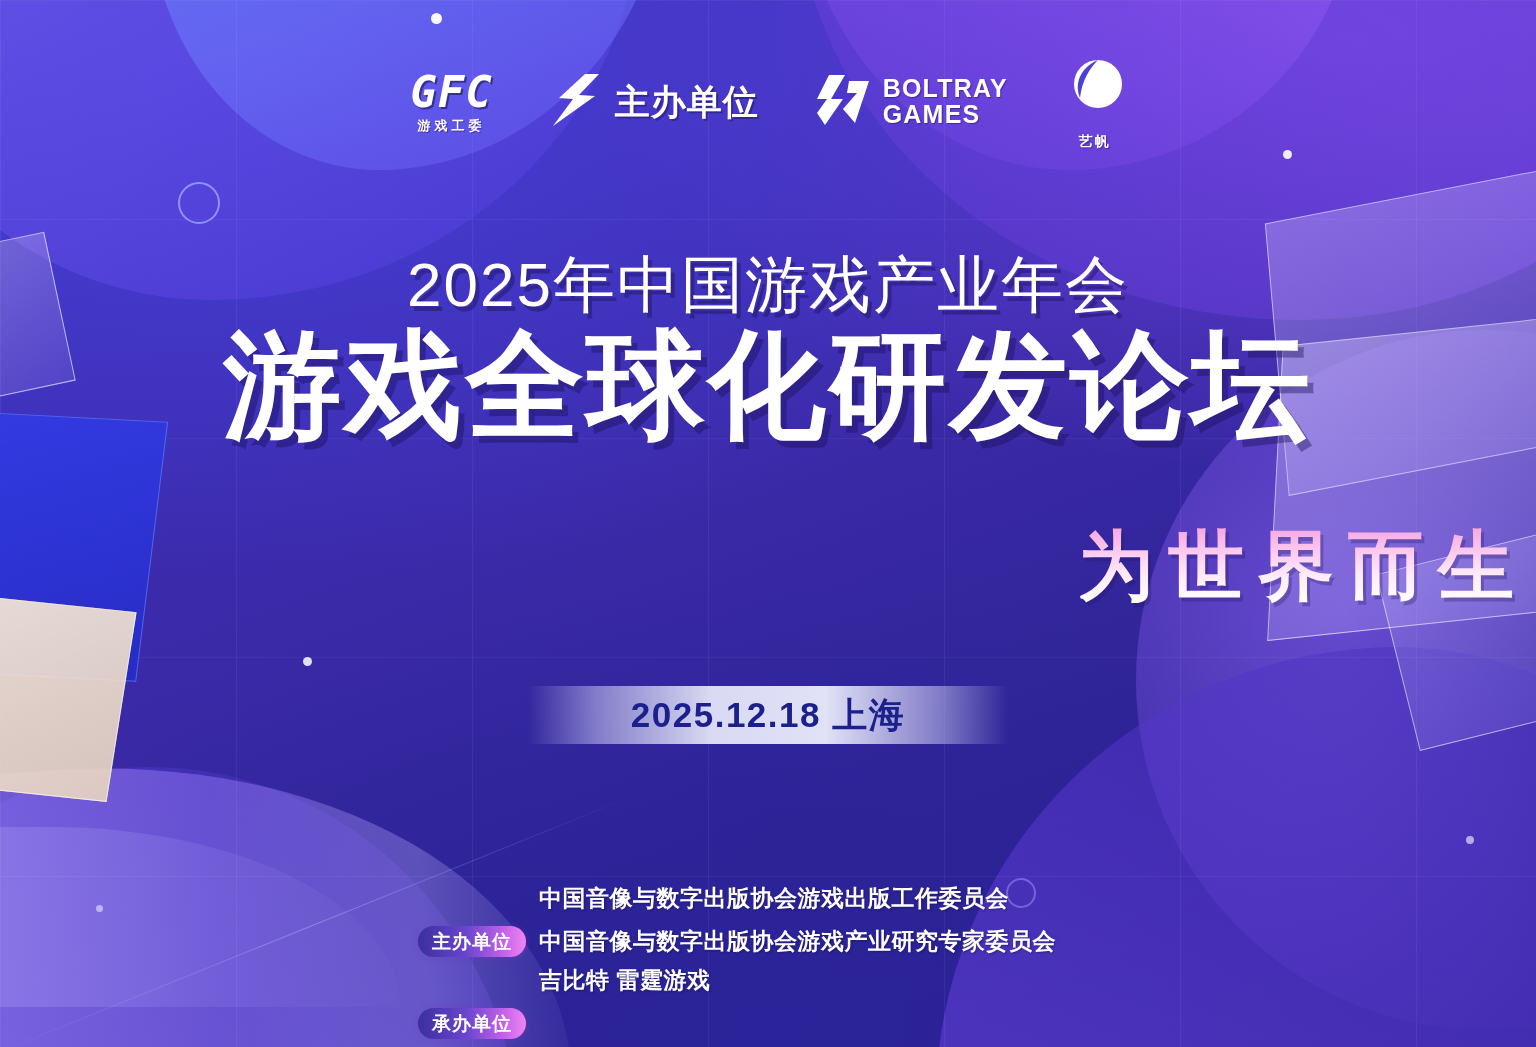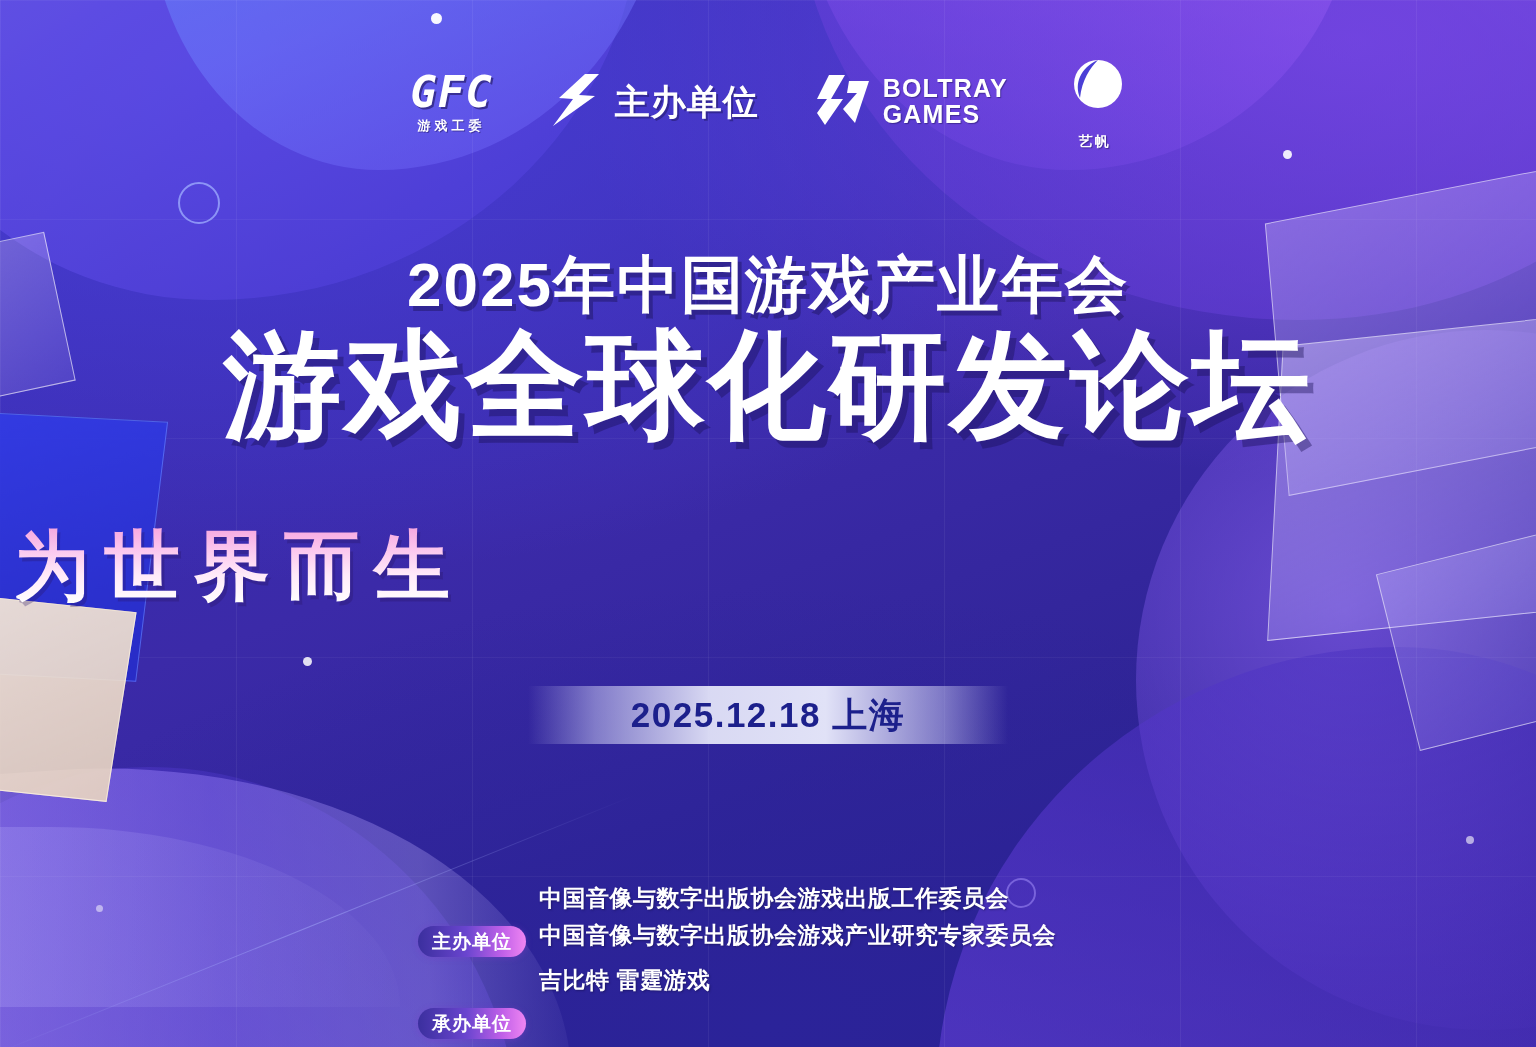--- a/index.html
+++ b/index.html
@@ -228,43 +228,43 @@
 
   
   .title-block {
     position: absolute;
     left: 0; right: 0; top: 252px;
     z-index: 12;
     text-align: center;
   }
   .title-sub {
     font-size: 62px;
-    font-weight: 700;
+    font-weight: 400;
     color: #ffffff;
     letter-spacing: 2px;
     line-height: 1.06;
     text-shadow: 4px 5px 0 rgba(26,16,84,0.42);
     white-space: nowrap;
   }
   .title-main {
     margin-top: 4px;
     font-size: 118px;
     font-weight: 700;
     color: #ffffff;
     letter-spacing: 3px;
     line-height: 1.08;
     text-shadow: 6px 7px 0 rgba(26,16,84,0.40);
     white-space: nowrap;
   }
 
   
   .slogan {
     position: absolute;
-    left: 0; right: 0; top: 528px;
-    text-align: left;
+    left: 0; right: 8px; top: 528px;
+    text-align: right;
     z-index: 12;
     font-size: 76px;
     font-weight: 700;
     letter-spacing: 14px;
     line-height: 1;
     font-family: "DejaVu Sans Mono", monospace;
     background: linear-gradient(180deg, #f6a8e0 0%, #fbc6ee 28%, #ffeaf9 62%, #ffffff 100%);
     -webkit-background-clip: text;
     background-clip: text;
     color: transparent;
@@ -324,21 +324,21 @@
     height: 31px;
     border-radius: 16px;
     background: linear-gradient(90deg, #3b2f9e 0%, #6a45cf 45%, #c060e8 78%, #ef86f2 100%);
     font-size: 19px;
     font-weight: 700;
     color: #ffffff;
     letter-spacing: 1px;
     box-shadow: 0 1px 6px rgba(120,60,200,0.45);
     margin-top: 44px;
   }
-  .credit-lines { display: flex; flex-direction: column; gap: 6px; padding-top: 1px; }
+  .credit-lines { display: flex; flex-direction: column; gap: 12px; padding-top: 1px; }
   .credit-line {
     font-size: 23px;
     font-weight: 600;
     color: #ffffff;
     letter-spacing: 0.5px;
     line-height: 1.35;
     white-space: nowrap;
     text-shadow: 1px 1px 2px rgba(20,14,70,0.5);
   }
   .credit-row.second { margin-top: 7px; }

